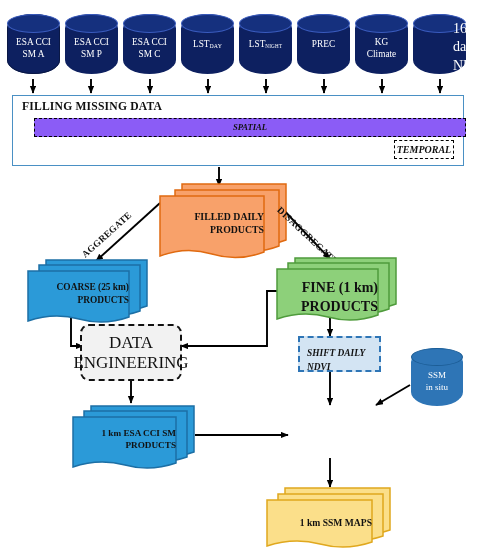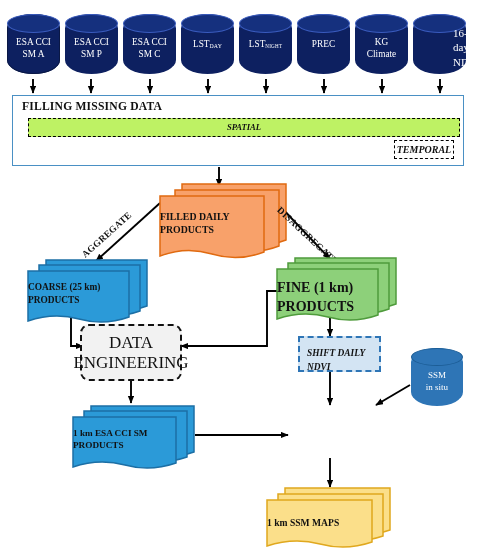--- a/index.html
+++ b/index.html
@@ -14,21 +14,21 @@
   .cyl .body{position:absolute;left:0;top:0;width:100%;height:100%;
       border-radius:50%/14px;}
   .cyl .lbl{position:absolute;left:0;right:0;top:50%;transform:translateY(-50%);
       text-align:center;color:#ffffff;font-weight:normal;line-height:1.32;}
   .cyl .lbl .sub{font-size:.62em;vertical-align:baseline;
       position:relative;top:1px;letter-spacing:.2px;}
 
   
   .stack{position:absolute;}
   .stack svg{position:absolute;left:0;top:0;overflow:visible;}
-  .stack .txt{position:absolute;text-align:left;font-weight:bold;
+  .stack .txt{position:absolute;text-align:right;font-weight:bold;
       color:#111;line-height:1.35;}
 
   
   .box{position:absolute;box-sizing:border-box;}
   .fill-box{border:1.4px solid #4a90c4;background:#ffffff;}
   .dash-thin{border:1.8px dashed #000;}
   .proc{background:#f2f2f2;border:2.2px dashed #111;border-radius:9px;
       display:flex;align-items:center;justify-content:center;text-align:center;}
   .ndvi{background:#d3e4f3;border:2px dashed #2e75b6;}
 
@@ -151,29 +151,29 @@
     <div class="lbl" style="font-size:9.3px;top:56%;">
       <span>KG</span><br>
       <span>Climate</span>
     </div>
   </div>
 
   <div class="cyl" style="left:413px;top:14px;width:53px;height:60px;">
     <div class="body" style="background:linear-gradient(#16307f 0 14px,#0d2060 14px 100%);"></div>
     <div style="position:absolute;left:0;top:0;width:53px;height:19px;border-radius:50%;
         background:#15307e;border:1px solid #3a5bbd;box-sizing:border-box;"></div>
-    <div class="lbl" style="font-size:11px;top:56%;margin-left:40px;">
+    <div class="lbl" style="font-size:14px;top:56%;margin-left:40px;">
       <span>16-day</span><br>
       <span>NDVI</span>
     </div>
   </div>
 
   <div class="box fill-box" style="left:12px;top:95px;width:452px;height:71px;">
     <div class="t-title" style="position:absolute;left:9px;top:4px;font-size:11.6px;color:#111;">FILLING MISSING DATA</div>
-    <div class="box dash-thin center-txt" style="left:15px;top:22px;width:432px;height:19px;background:#bef264;">
+    <div class="box dash-thin center-txt" style="left:21px;top:22px;width:432px;height:19px;background:#8b5cf6;">
       <span class="t-ital" style="font-size:8.6px;color:#111;">SPATIAL</span>
     </div>
     <div class="box dash-thin center-txt" style="left:381px;top:44px;width:60px;height:19px;background:#ffffff;">
       <span class="t-ital" style="font-size:10px;color:#111;">TEMPORAL</span>
     </div>
   </div>
 
   <div class="stack" style="left:158px;top:182px;width:130px;height:78px;">
     <svg width="130" height="78" viewBox="0 0 130 78">
       <g stroke="#e06a10" stroke-width="1.5" fill="#f8a16a">

